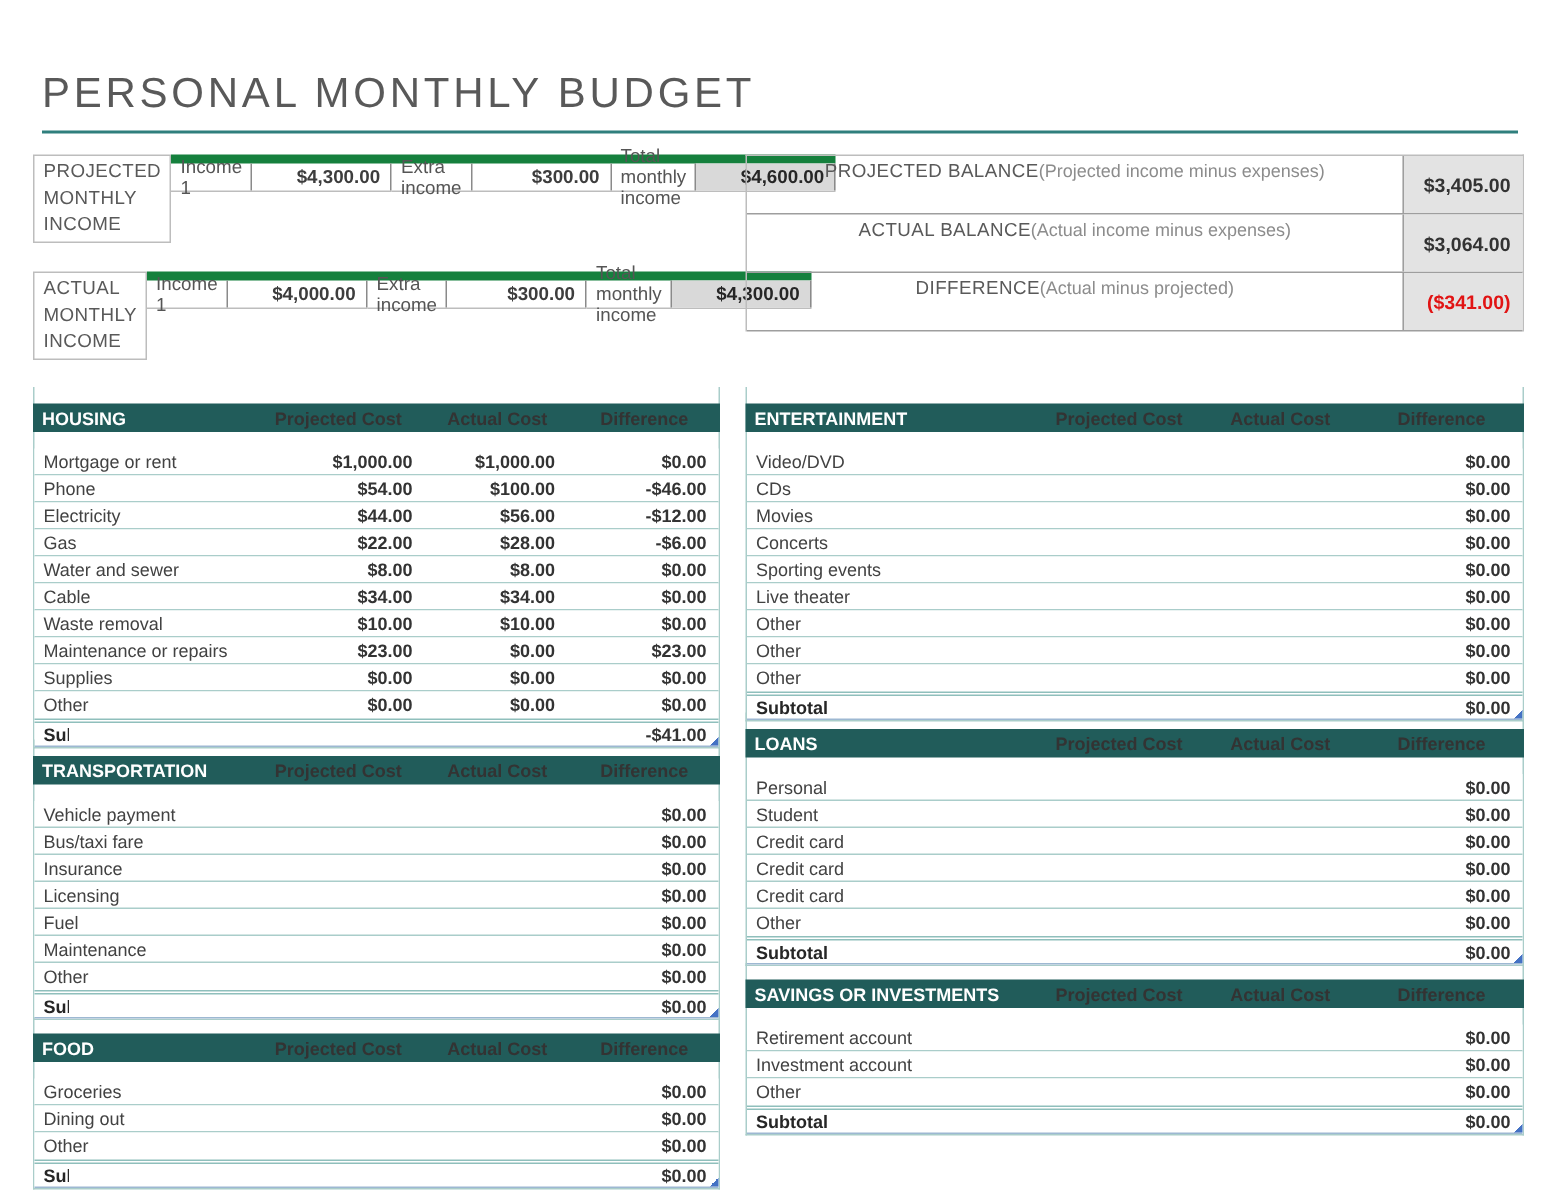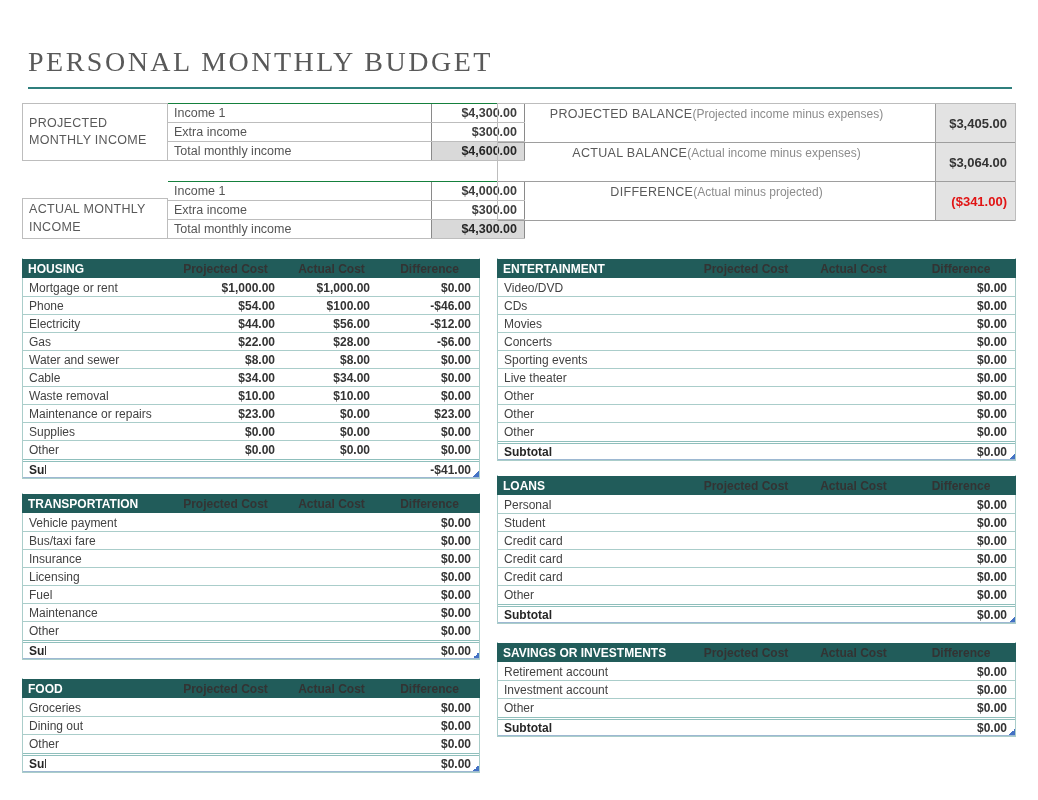--- a/index.html
+++ b/index.html
@@ -12,27 +12,27 @@
     --balance-gray:#e3e3e3;
   }
   *{box-sizing:border-box;margin:0;padding:0;}
   html,body{width:1038px;height:800px;background:#fff;
     font-family:"Liberation Sans","DejaVu Sans",sans-serif;}
   .page{position:relative;width:1038px;height:800px;overflow:hidden;}
 
   
   .title-wrap{position:absolute;left:28px;top:46px;width:984px;
     border-bottom:2px solid var(--accent-underline);padding-bottom:9px;}
-  .page-title{font-size:28px;font-weight:400;letter-spacing:2.5px;color:#595959;font-family:Liberation Serif, serif;}
+  .page-title{font-size:28px;font-weight:400;letter-spacing:2.5px;color:#595959;}
 
   
   .income{position:absolute;display:flex;width:503px;font-size:12.5px;}
   .income-label{width:146px;border:1px solid #bdbdbd;color:#595959;
     padding:2px 6px;line-height:1.4;display:flex;align-items:center;letter-spacing:.3px;}
-  .income-rows{flex:1;display:flex;flex-direction:column;border-top:1px solid #15803d;}
+  .income-rows{flex:1;display:flex;flex-direction:row;border-top:6px solid #15803d;}
   .irow{display:flex;height:19px;border-bottom:1px solid #bdbdbd;}
   .idesc{flex:1;padding:0 6px;color:#555;display:flex;align-items:center;
     border-right:1px solid #8a8a8a;border-left:none;}
   .ival{width:93px;display:flex;align-items:center;justify-content:flex-end;
     padding:0 7px;color:#3d3d3d;font-weight:600;border-right:1px solid #8a8a8a;}
   .ival.total{background:var(--total-gray);font-weight:700;color:#262626;}
 
   
   .balance{position:absolute;left:497px;top:103px;width:519px;
     border:1px solid #bdbdbd;border-bottom:none;font-size:12.5px;}
@@ -43,21 +43,21 @@
   .bval{width:80px;background:var(--balance-gray);border-left:1px solid #9e9e9e;
     display:flex;align-items:center;justify-content:flex-end;padding-right:8px;
     font-weight:700;font-size:13px;color:#333;}
   .bval.negative{color:var(--negative-red);}
 
   
   .etable{position:absolute;font-size:12px;border:1px solid var(--row-line);border-top:none;}
   .etable.left{left:22px;width:458px;}
   .etable.right{left:497px;width:519px;}
   .ehead{display:flex;height:19px;background:var(--header-teal);color:#fff;
-    font-weight:700;align-items:center;margin:1px -1px;}
+    font-weight:700;align-items:center;margin:11px -1px;}
   .erow{display:flex;height:18px;align-items:center;border-bottom:1px solid var(--row-line);
     background:#fff;color:#424242;}
   .erow:last-of-type{border-bottom:none;}
   .c-label{flex:1;padding-left:6px;white-space:nowrap;overflow:hidden;}
   .c-num{text-align:right;padding-right:8px;font-weight:600;color:#333;}
   .ehead .c-num{text-align:center;padding-right:0;}
   .etable.left .c-proj{width:117px;}
   .etable.left .c-act{width:95px;}
   .etable.left .c-diff{width:101px;}
   .etable.right .c-proj{width:110px;}
@@ -65,21 +65,21 @@
   .etable.right .c-diff{width:110px;}
   .erow.subtotal{height:19px;border-top:3px double #8fbfbc;
     border-bottom:1px solid #9db8d2;font-weight:700;color:#262626;position:relative;gap:40px;}
   .erow.subtotal .c-label{font-weight:700;}
   .handle{position:absolute;right:0;bottom:0;width:6px;height:6px;
     background:linear-gradient(135deg,transparent 50%,var(--handle-blue) 50%);}
 
   #t-housing{top:258px;}  #t-transportation{top:493px;}  #t-food{top:678px;}
   #t-entertainment{top:258px;}  #t-loans{top:475px;}  #t-savings{top:642px;}
   #inc-projected{left:22px;top:103px;}
-  #inc-actual{left:22px;top:181px;align-items:flex-end;}
+  #inc-actual{left:22px;top:181px;}
 </style>
 </head>
 <body>
 
 <div class="page">
 
   <div class="title-wrap">
     <div class="page-title">PERSONAL MONTHLY BUDGET</div>
   </div>
 

